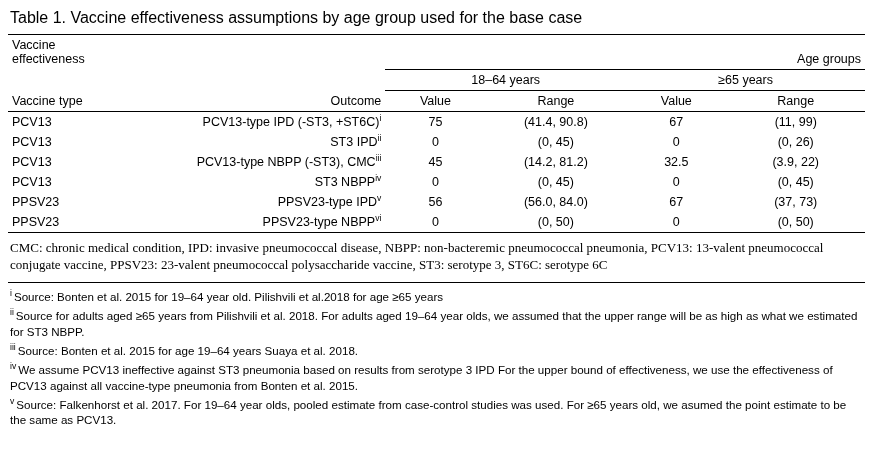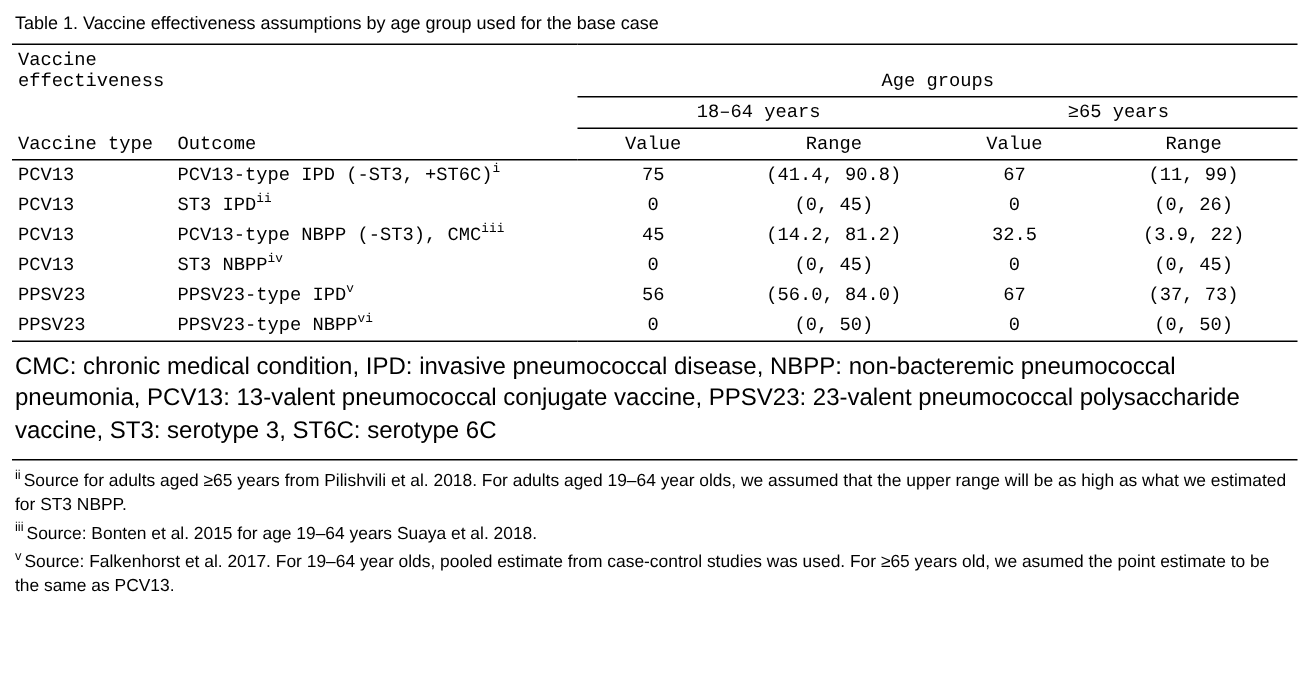--- a/index.html
+++ b/index.html
@@ -16,66 +16,66 @@
     overflow: hidden;
   }
   .page {
     position: relative;
     width: 873px;
     height: 454px;
     box-sizing: border-box;
     padding: 6px 8px 0 8px;
   }
   .caption {
-    font-size: 12px;
+    font-size: 16px;
     padding: 2px 0 6px 2px;
     line-height: 1.25;
   }
   table.vtable {
     width: 857px;
     border-collapse: collapse;
     font-size: 12.5px;
   }
   table.vtable td, table.vtable th {
     padding: 3px 4px;
     font-weight: normal;
     vertical-align: bottom;
-    font-family: Liberation Mono, monospace;
   }
   .rule-top td { border-top: 1.2px solid #000; }
   .rule-bot td { border-bottom: 1.2px solid #000; }
 
   .col-type   { width: 98px;  text-align: left; }
-  .col-out    { width: 262px; text-align: left; }
+  .col-out    { width: 262px; text-align: right; }
   .col-v1     { width: 92px;  text-align: center; }
   .col-r1     { width: 132px; text-align: center; }
   .col-v2     { width: 92px;  text-align: center; }
   .col-r2     { width: 130px; text-align: center; }
 
   .ctr { }
   .agegroups-cell {
-    text-align: center;
+    text-align: right;
     border-bottom: 1px solid #000;
   }
   .sub-1964, .sub-65 {
     text-align: center;
     border-bottom: 1px solid #000;
   }
   .hdr-row td { padding-bottom: 4px; }
   .body-row td { padding: 4px 4px 4px 4px; }
   sup {
     font-size: 8.5px;
     vertical-align: super;
     line-height: 0;
   }
   .footnote-block {
     margin-top: 6px;
-    font-size: 16px;
+    font-size: 13px;
     line-height: 1.35;
     padding: 0 2px;
+    font-family: Liberation Serif, serif;
   }
   .footnote-block p {
     margin: 0 0 2px 0;
   }
   .hr-thin {
     border: none;
     border-top: 1px solid #000;
     margin: 8px 0 6px 0;
   }
   .notes {
@@ -178,18 +178,20 @@
     </tbody>
   </table>
 
   <div class="footnote-block">
     <p>CMC: chronic medical condition, IPD: invasive pneumococcal disease, NBPP: non-bacteremic pneumococcal pneumonia, PCV13: 13-valent pneumococcal conjugate vaccine, PPSV23: 23-valent pneumococcal polysaccharide vaccine, ST3: serotype 3, ST6C: serotype 6C</p>
   </div>
 
   <hr class="hr-thin">
 
   <div class="notes">
+    <p><span class="note-mark">i</span><span>Source: Bonten et al. 2015 for 19–64 year old. Pilishvili et al.2018 for age ≥65 years</span></p>
     <p><span class="note-mark">ii</span><span>Source for adults aged ≥65 years from Pilishvili et al. 2018. For adults aged 19–64 year olds, we assumed that the upper range will be as high as what we estimated for ST3 NBPP.</span></p>
     <p><span class="note-mark">iii</span><span>Source: Bonten et al. 2015 for age 19–64 years  Suaya et al. 2018.</span></p>
+    <p><span class="note-mark">iv</span><span>We assume PCV13 ineffective against ST3 pneumonia based on results from serotype 3 IPD  For the upper bound of effectiveness, we use the effectiveness of PCV13 against all vaccine-type pneumonia from Bonten et al. 2015.</span></p>
     <p><span class="note-mark">v</span><span>Source: Falkenhorst et al. 2017. For 19–64 year olds, pooled estimate from case-control studies was used. For ≥65 years old, we asumed the point estimate to be the same as PCV13.</span></p>
   </div>
 
 </div>
 
 </body></html>

